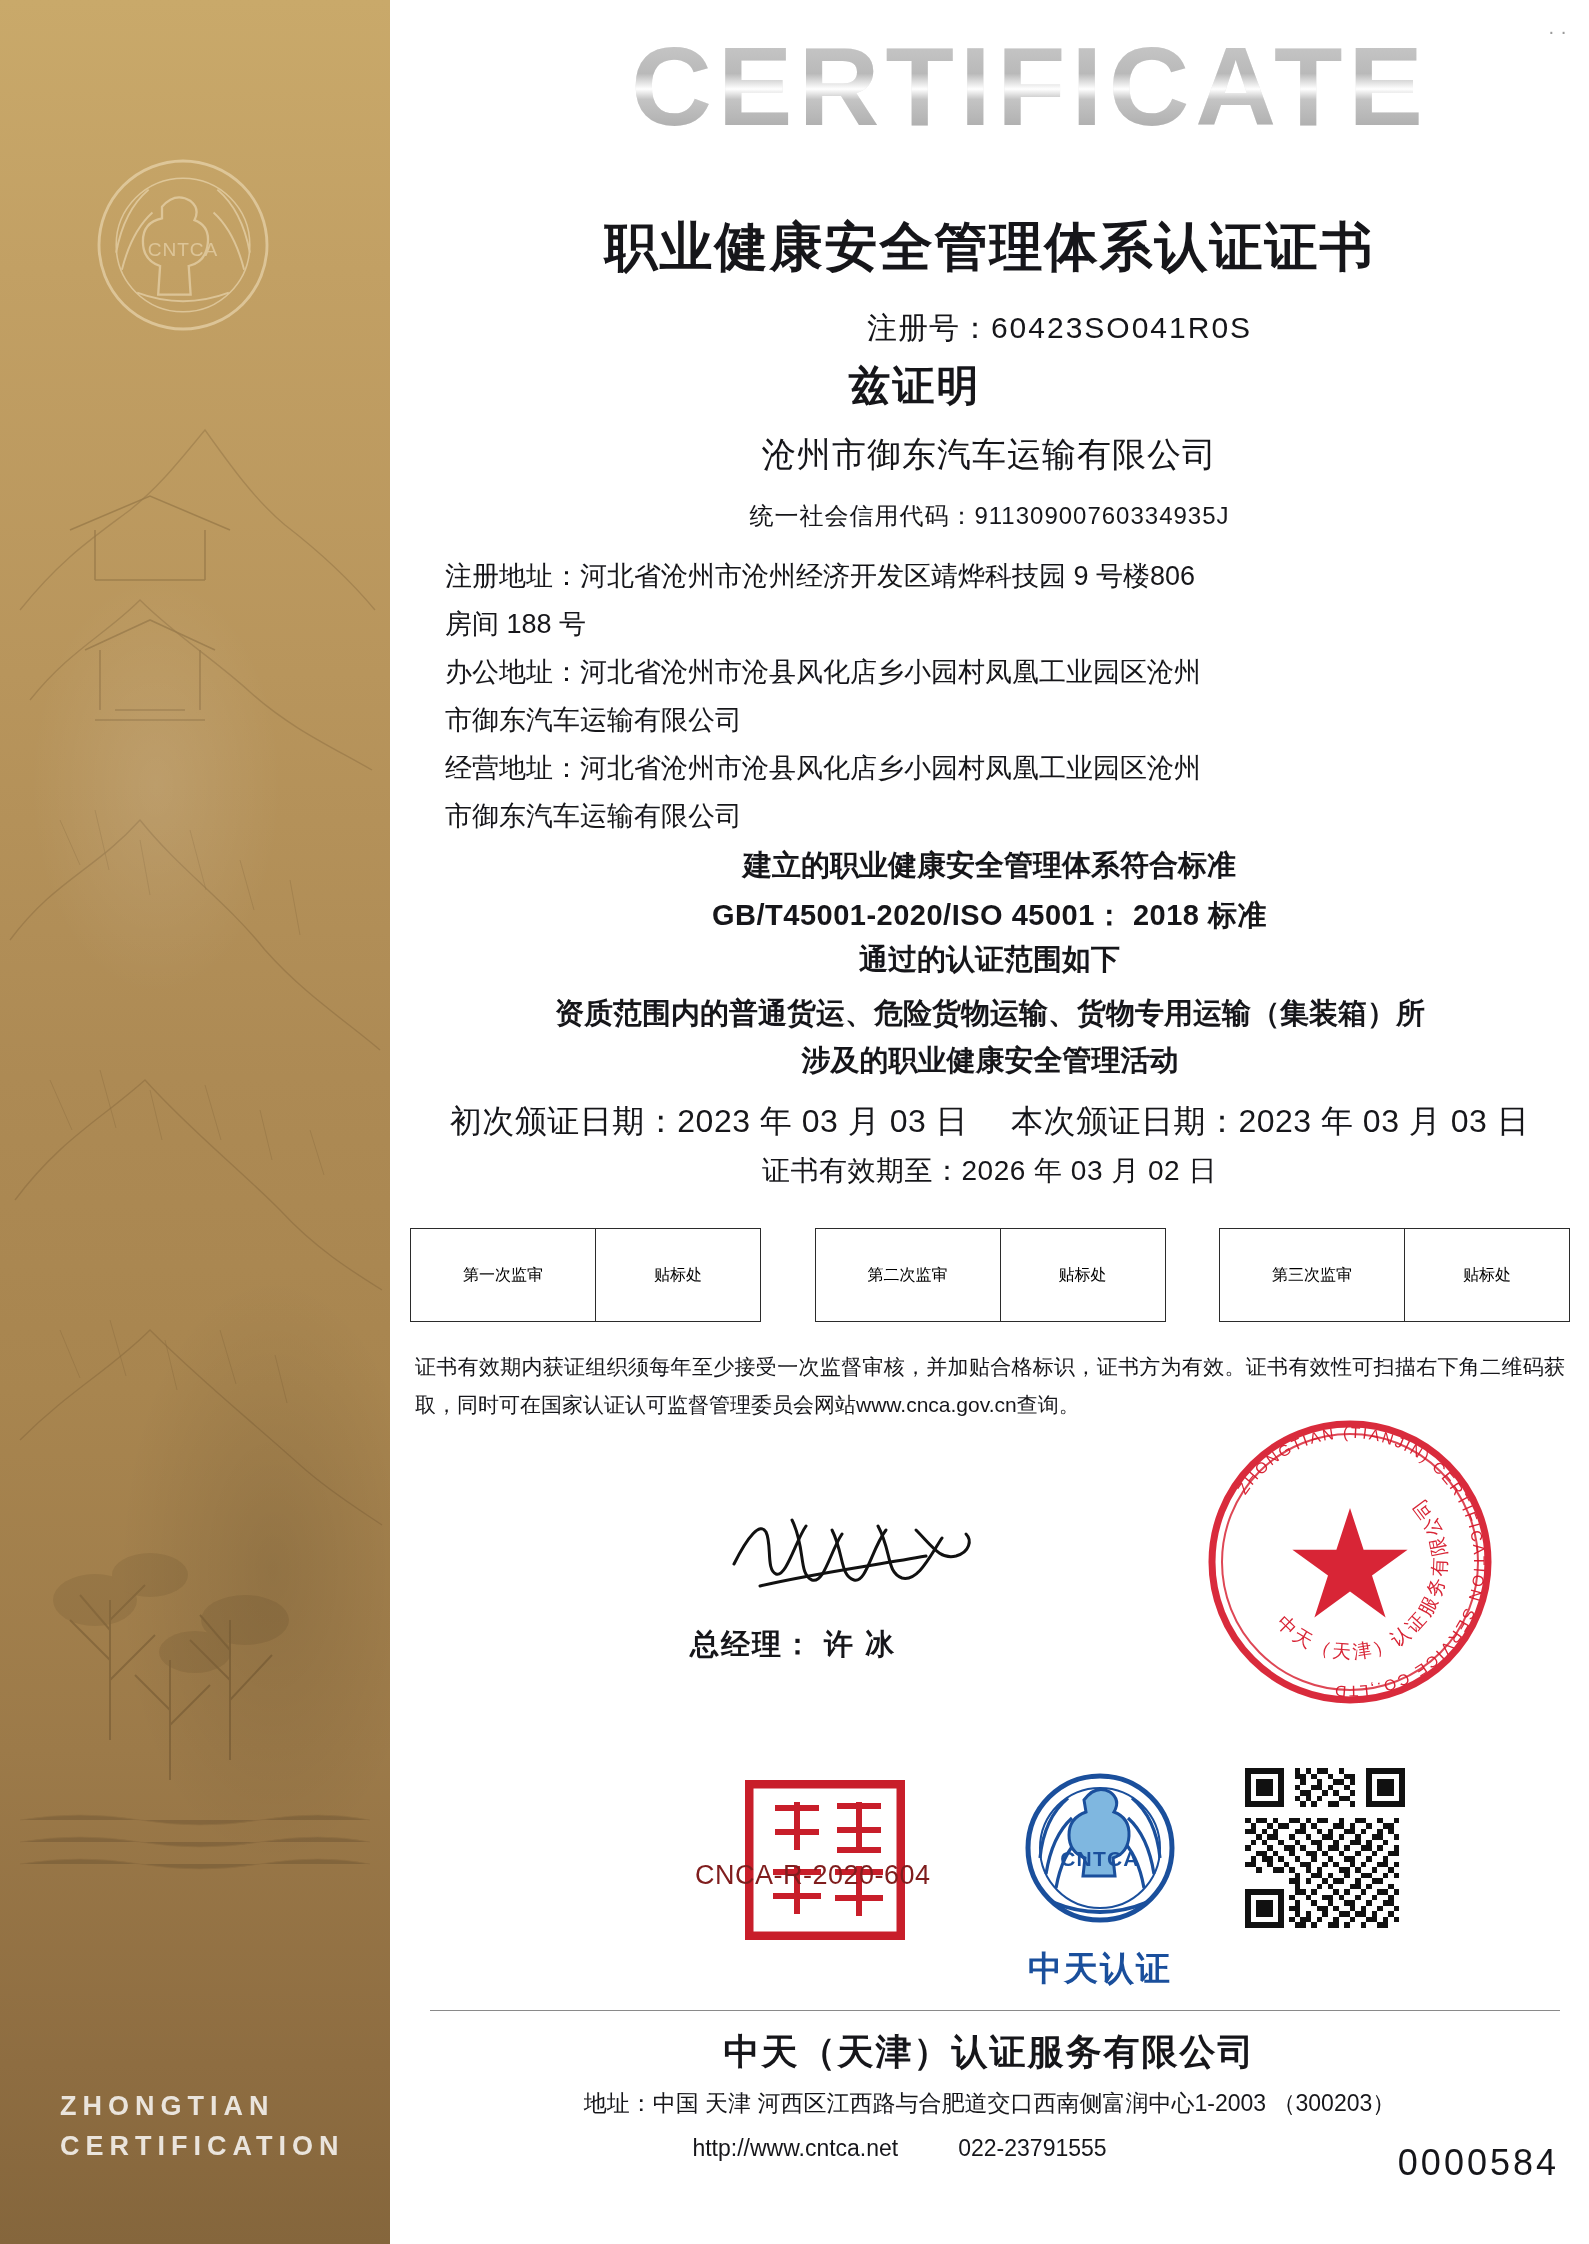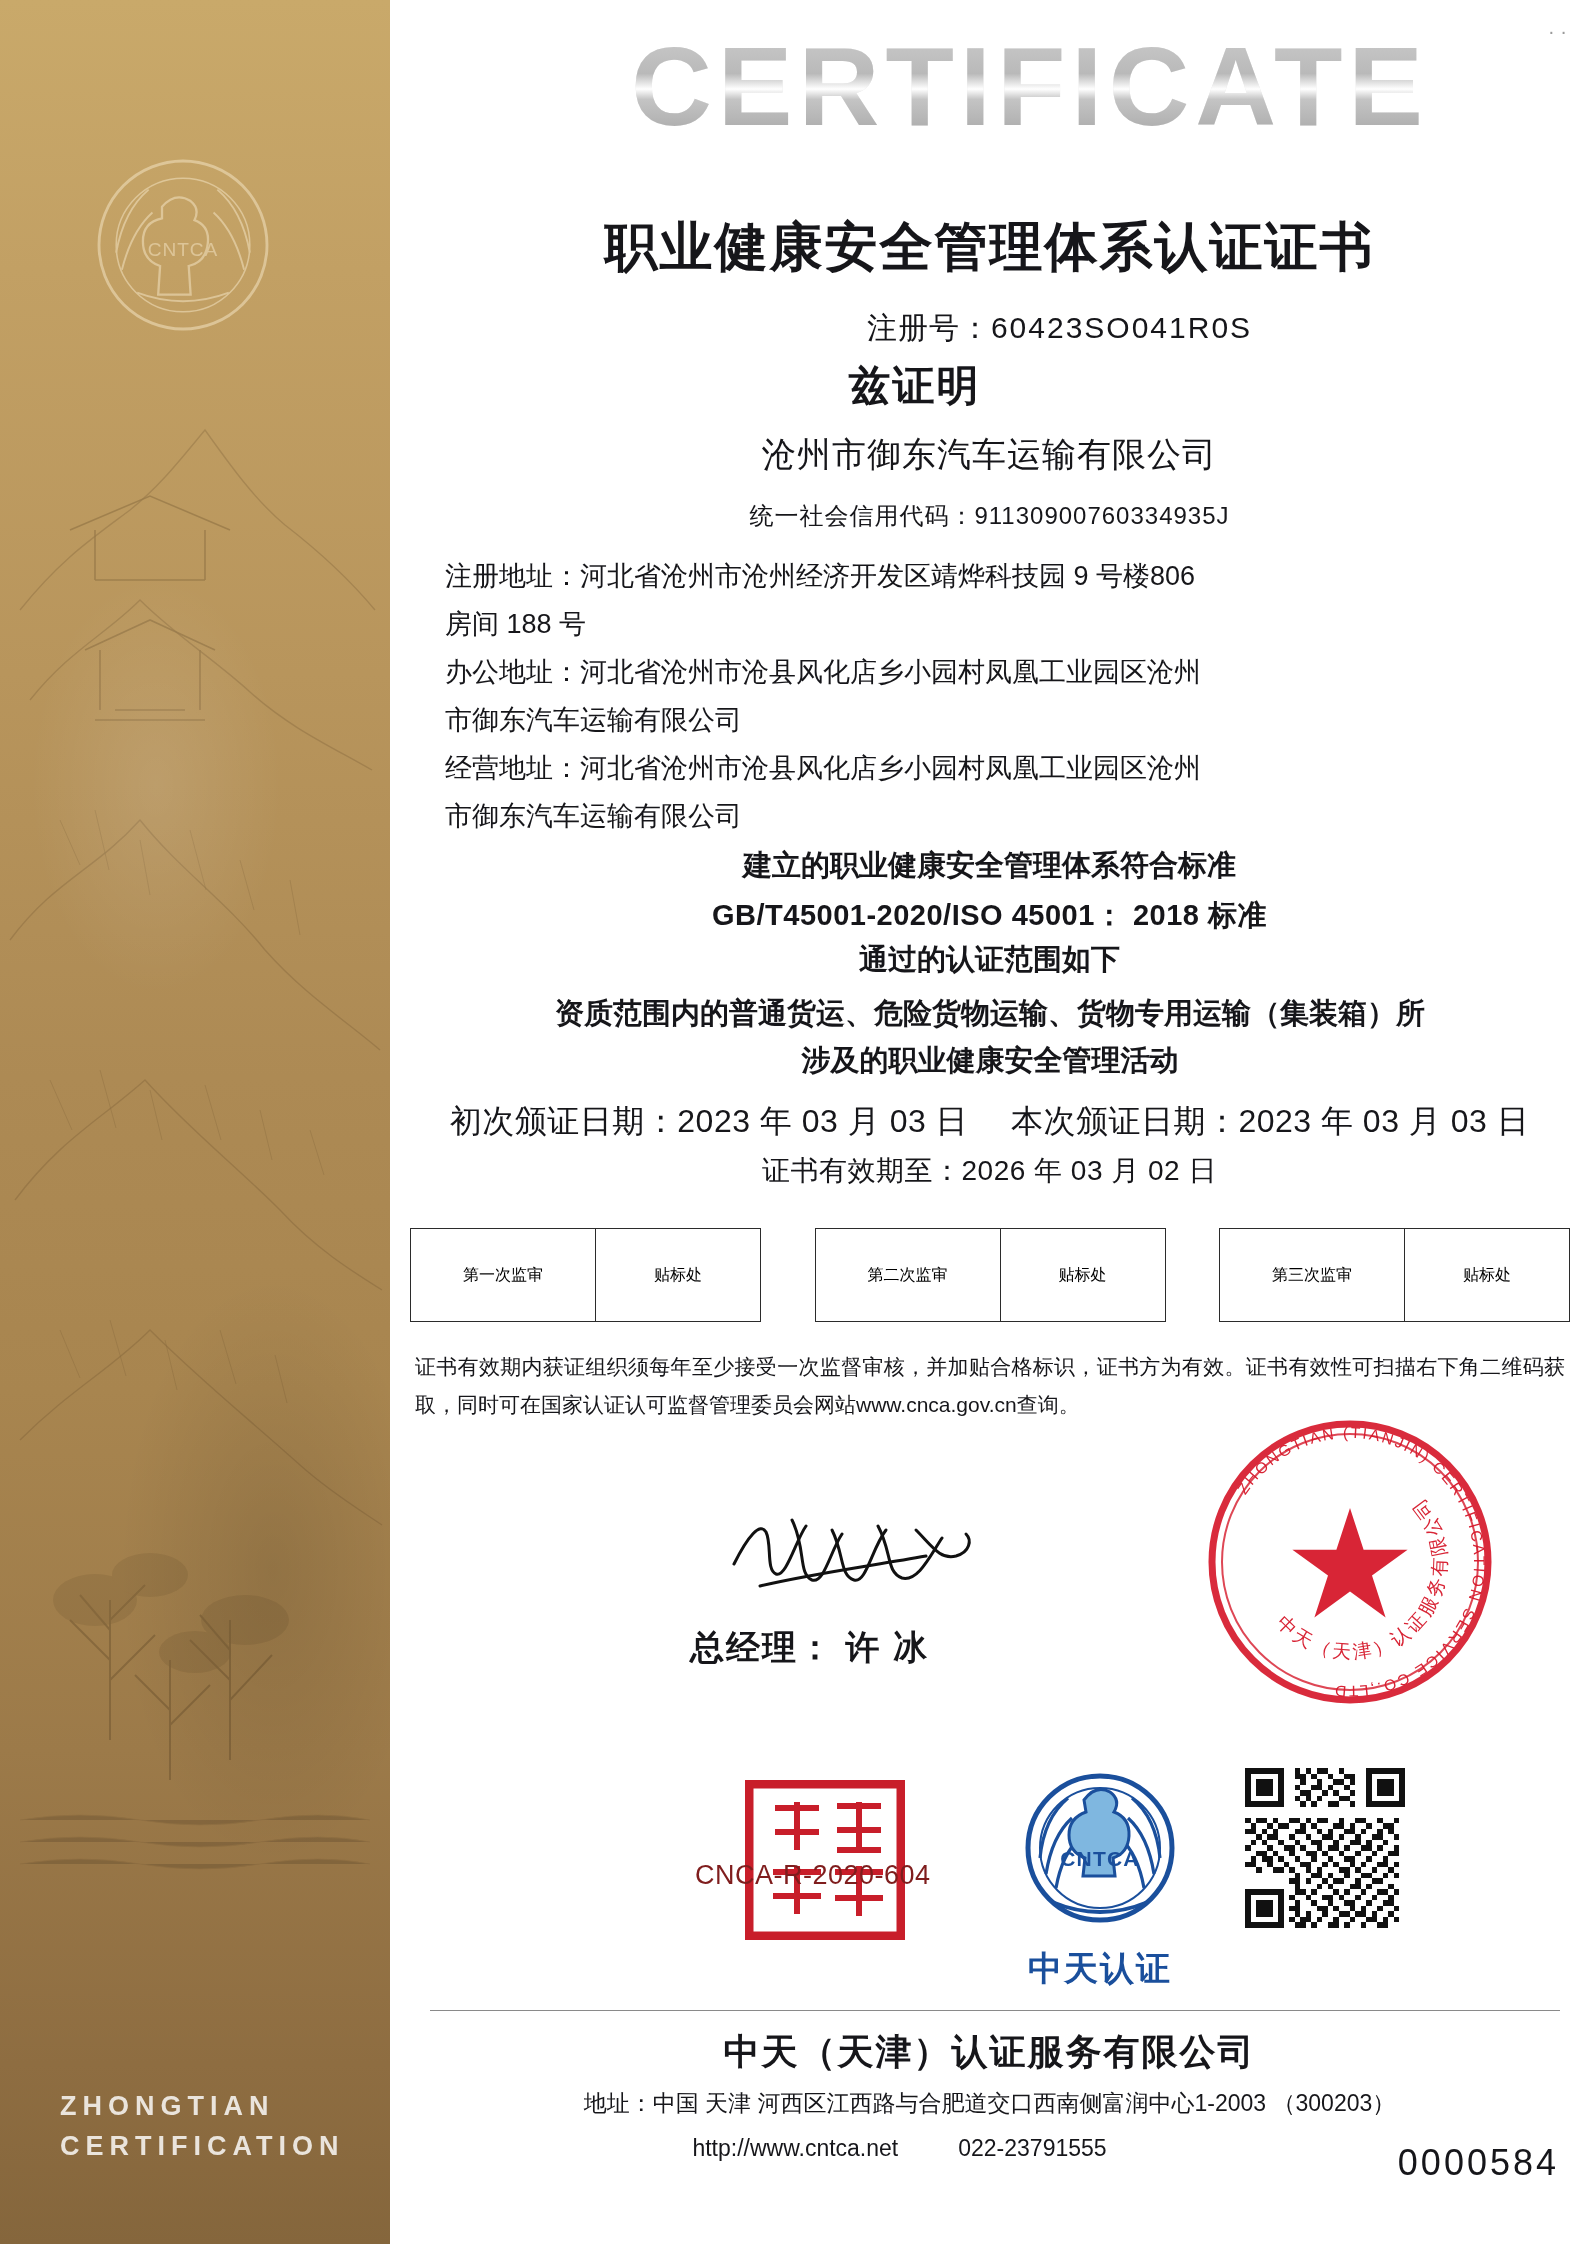--- a/index.html
+++ b/index.html
@@ -283,21 +283,21 @@
     position: absolute;
     left: 330px;
     top: 1500px;
     width: 280px;
     height: 110px;
   }
   .sig-line {
     position: absolute;
     left: 300px;
     top: 1625px;
-    font-size: 34px;
+    font-size: 29px;
     font-weight: bold;
     color: #16161a;
     letter-spacing: 2px;
   }
 
   
   .seal {
     position: absolute;
     left: 810px;
     top: 1412px;

